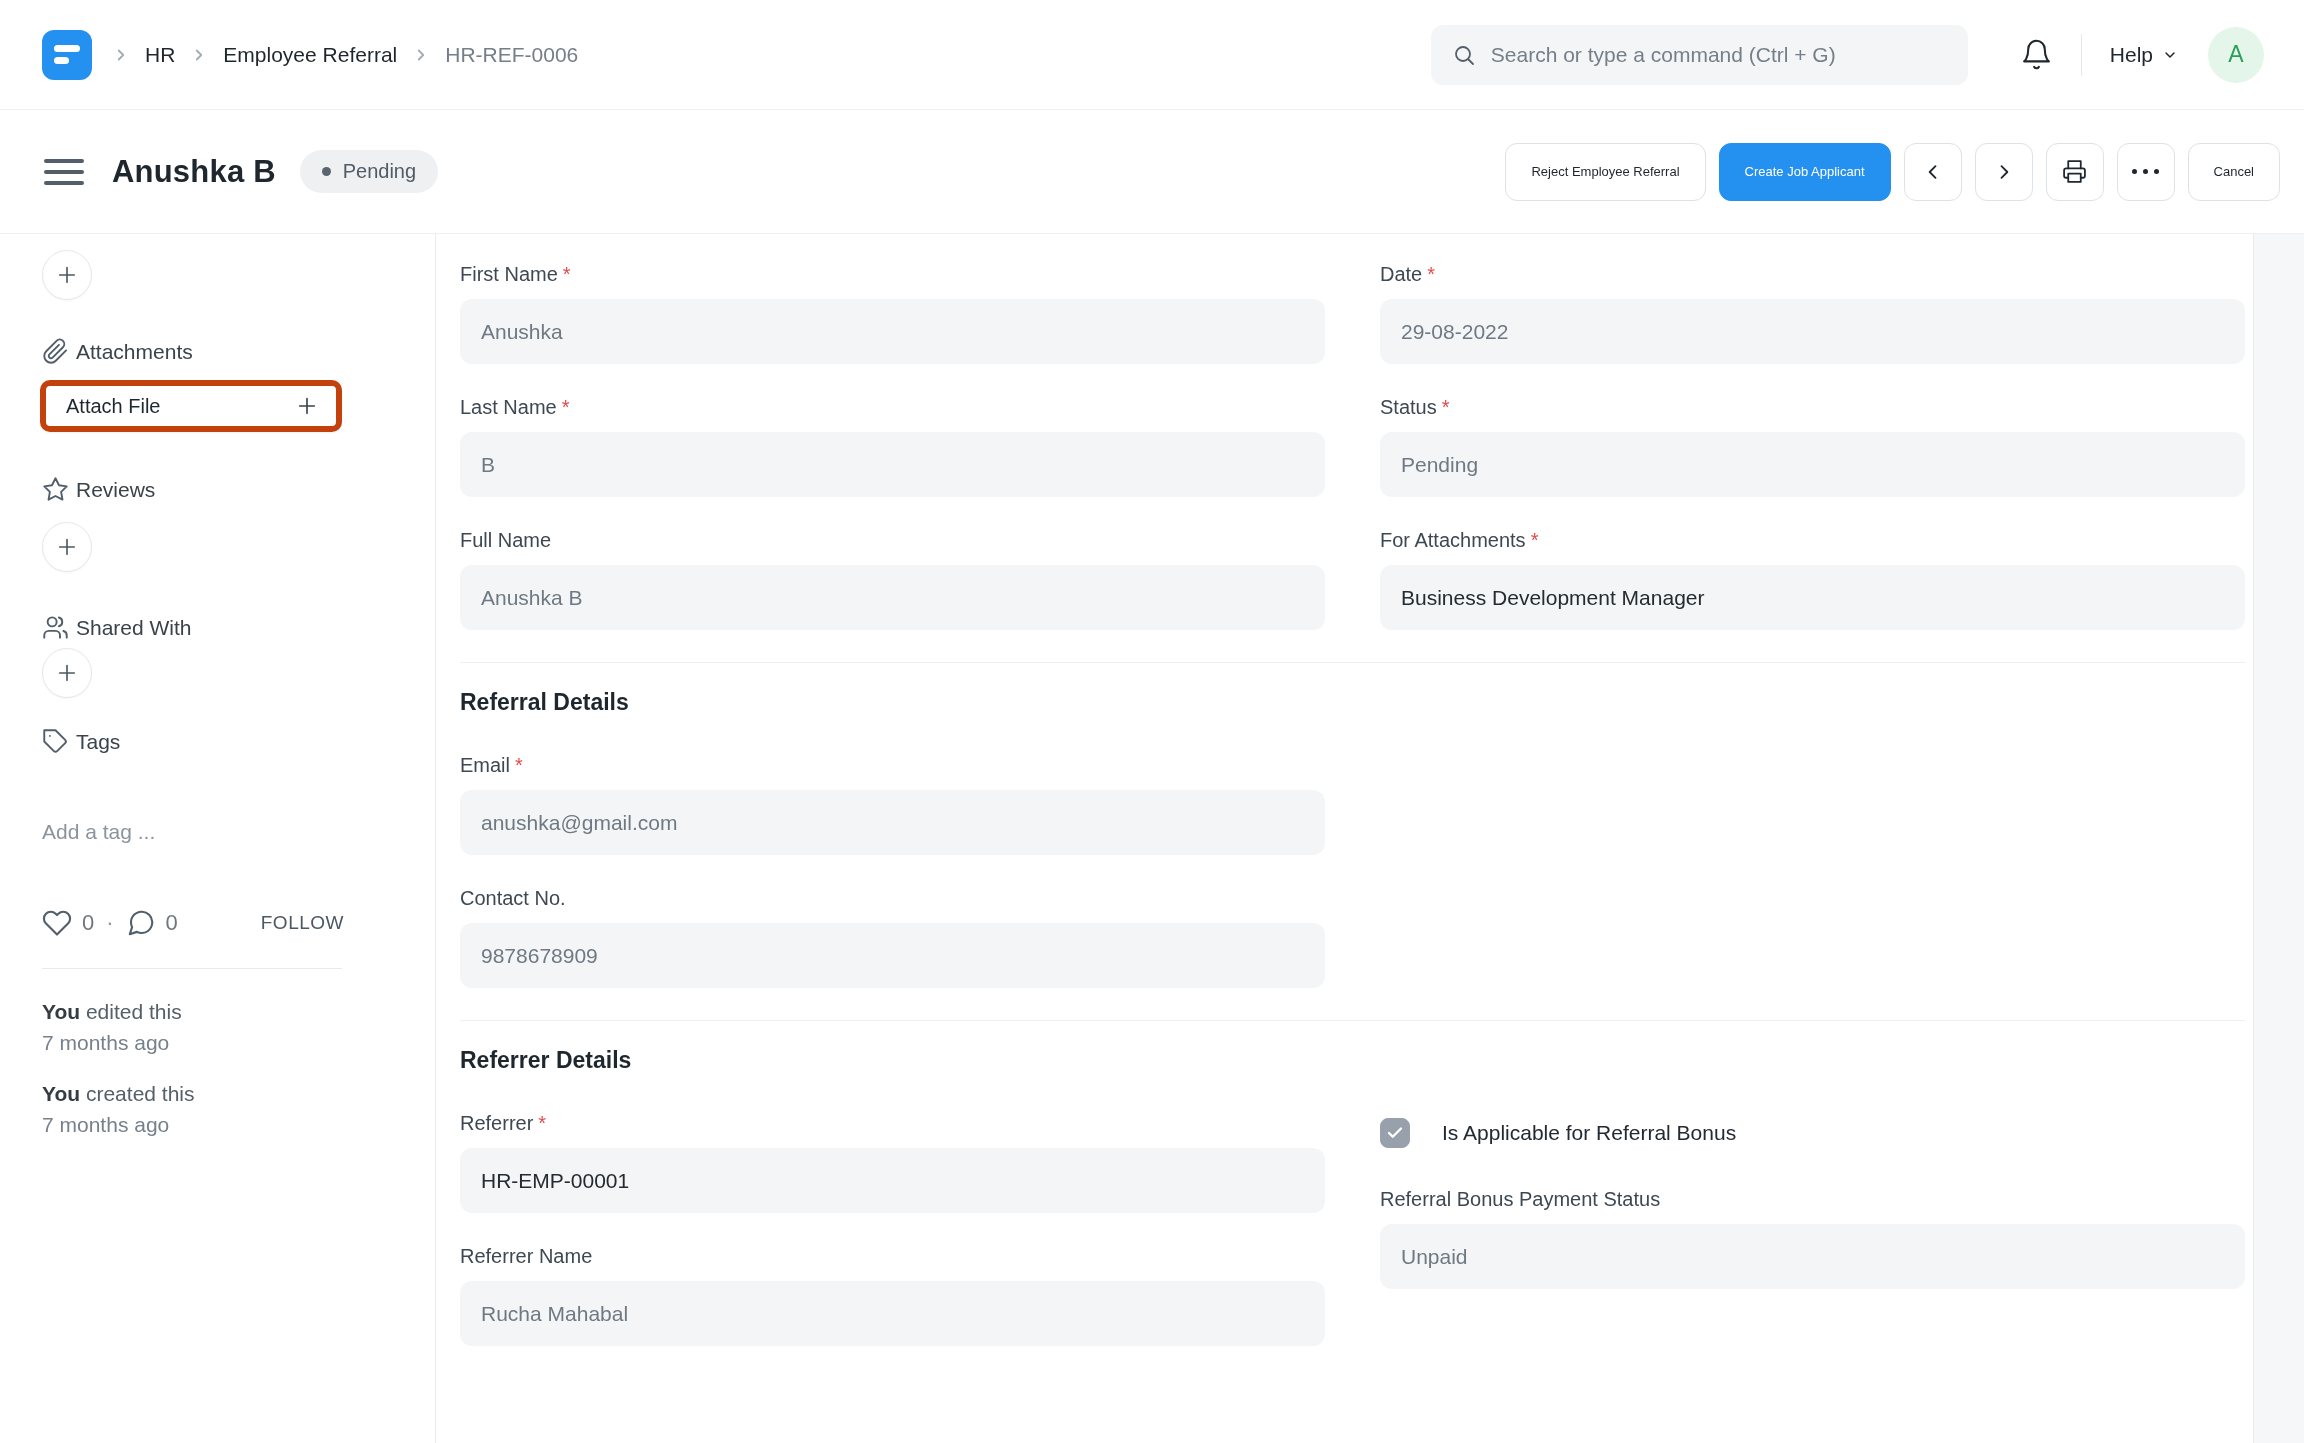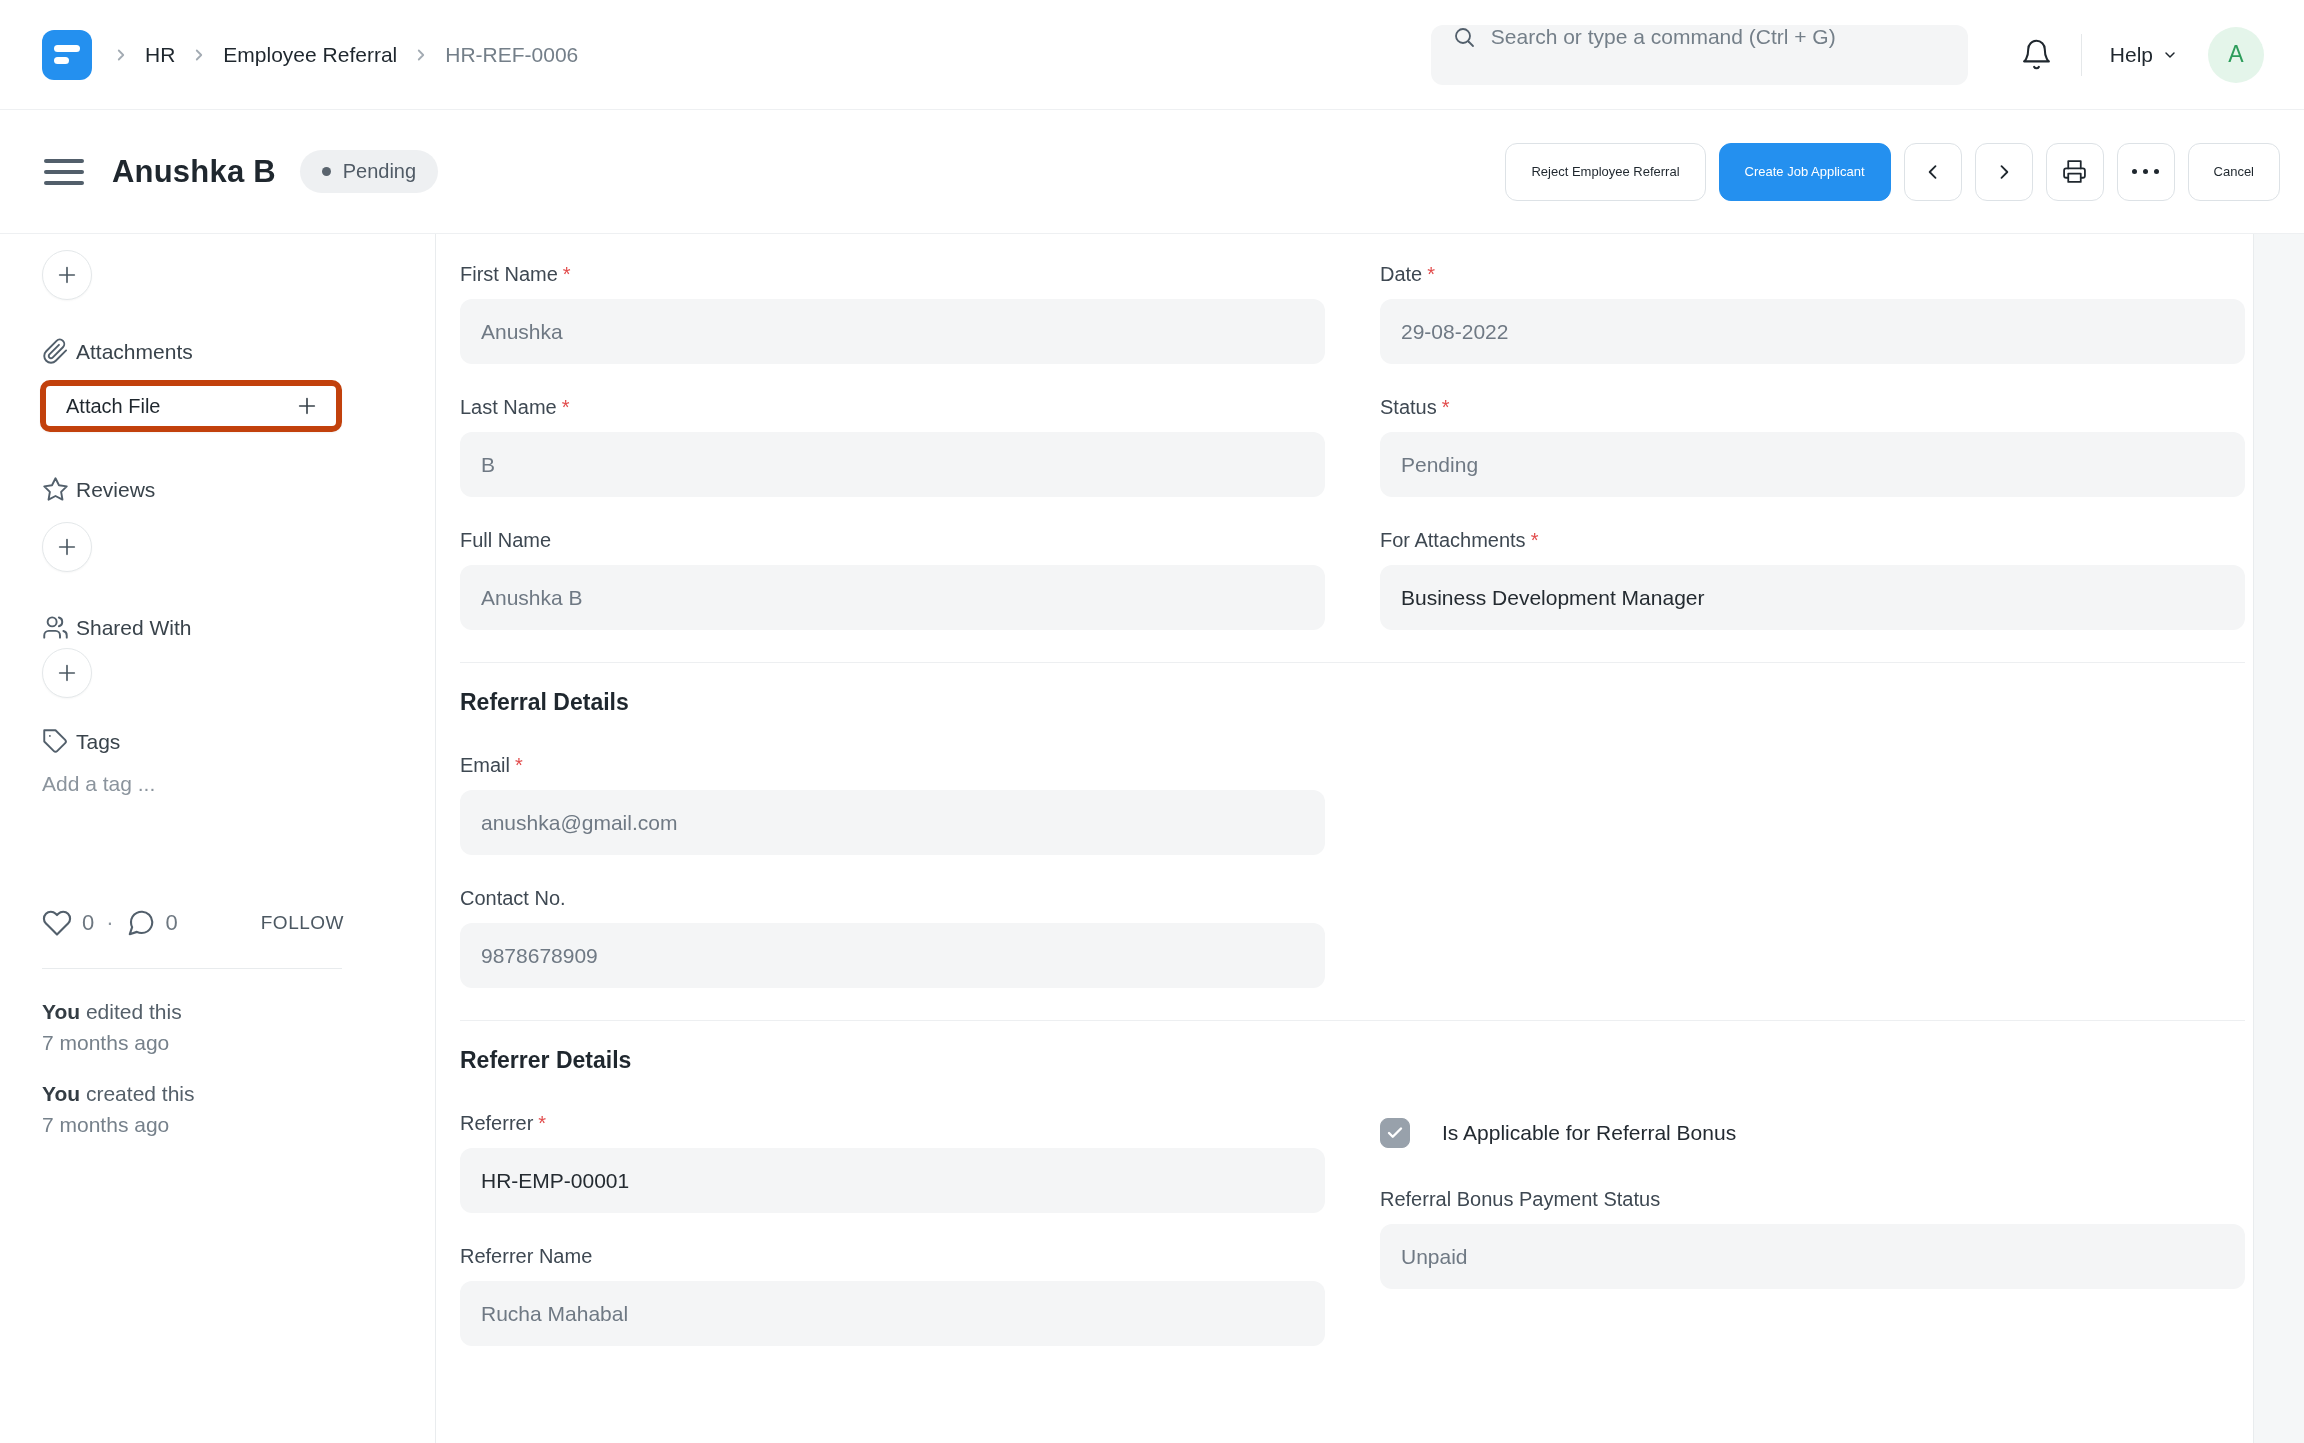--- a/index.html
+++ b/index.html
@@ -10,21 +10,21 @@
   
   .navbar { height:110px; display:flex; align-items:center; padding:0 40px 0 42px; border-bottom:1px solid #eef0f2; }
   .logo { width:50px; height:50px; border-radius:12px; background:#2490ef; display:flex; flex-direction:column; justify-content:center; align-items:center; gap:5px; cursor:pointer; flex:0 0 auto; }
   .logo .bar1 { width:26px; height:7px; border-radius:3.5px; background:#fff; }
   .logo .bar2 { width:15px; height:7px; border-radius:3.5px; background:#fff; align-self:center; margin-left:-11px; }
   .breadcrumbs { display:flex; align-items:center; gap:15px; margin-left:20px; font-size:21px; }
   .crumb { color:#1f272e; cursor:pointer; text-decoration:none; }
   .crumb-current { color:#747f89; }
   .crumb-sep { display:flex; color:#a3abb3; }
   .nav-right { margin-left:auto; display:flex; align-items:center; }
-  .searchbar { width:537px; height:60px; background:#f4f5f6; border-radius:12px; display:flex; gap:15px; padding:0 21px; cursor:text; }
+  .searchbar { width:537px; height:60px; background:#f4f5f6; border-radius:12px; display:flex; align-items:center; gap:15px; padding:0 21px; cursor:text; }
   .searchbar svg { color:#525f6b; }
   .search-ph { font-size:21px; color:#747f89; }
   .bell-btn { background:none; border:none; margin-left:52px; cursor:pointer; color:#1f272e; display:flex; }
   .vdiv { width:1px; height:42px; background:#e5e8ea; margin:0 28px; }
   .help { display:flex; align-items:center; gap:9px; font-size:21px; color:#1f272e; cursor:pointer; }
   .avatar { width:56px; height:56px; border-radius:50%; margin-left:30px; display:flex; align-items:center; justify-content:center; font-size:23px; cursor:pointer; }
 
   
   .page-head { height:124px; display:flex; align-items:center; padding:0 24px 0 44px; border-bottom:1px solid #eef0f2; background:#fff; }
   .hamburger { background:none; border:none; cursor:pointer; display:flex; color:#525f6b; }
@@ -53,21 +53,21 @@
   .attach-btn svg { color:#39434b; }
   .likes-row { display:flex; align-items:center; width:302px; }
   .like-group { display:flex; align-items:center; gap:10px; color:#525f6b; cursor:pointer; }
   .count { font-size:22px; color:#6d7780; }
   .mid-dot { color:#8b949d; font-size:22px; margin:0 12px; }
   .follow { margin-left:auto; font-size:19px; font-weight:500; letter-spacing:.5px; color:#4c5862; background:none; border:none; font-family:inherit; cursor:pointer; }
   .side-divider { width:300px; border-top:1px solid #e8ebed; }
   .activity { font-size:21px; line-height:31px; color:#55606a; }
   .activity b { color:#333c43; }
   .activity .when { color:#76818b; }
-  .add-tag { font-size:21px; color:#8b949d; cursor:pointer; }
+  .add-tag { font-size:21px; color:#8b949d; cursor:pointer;margin-top:48px; }
 
   
   .connections { display:flex; align-items:center; gap:16px; padding:12px 0 18px; border-bottom:1px solid #edeff1; font-size:23px; font-weight:bold; color:#1f272e; cursor:pointer; }
   .connections svg { color:#3a444d; margin-top:3px; }
   .form-section { }
   .form-section.first { margin-top:29px; }
   .form-section.titled { border-top:1px solid #edeff1; padding-top:26px; }
   .section-title { font-size:23px; font-weight:bold; color:#1f272e; margin-bottom:38px; }
   .grid { display:grid; grid-template-columns:1fr 1fr; column-gap:55px; }
   .field { margin-bottom:32px; }

